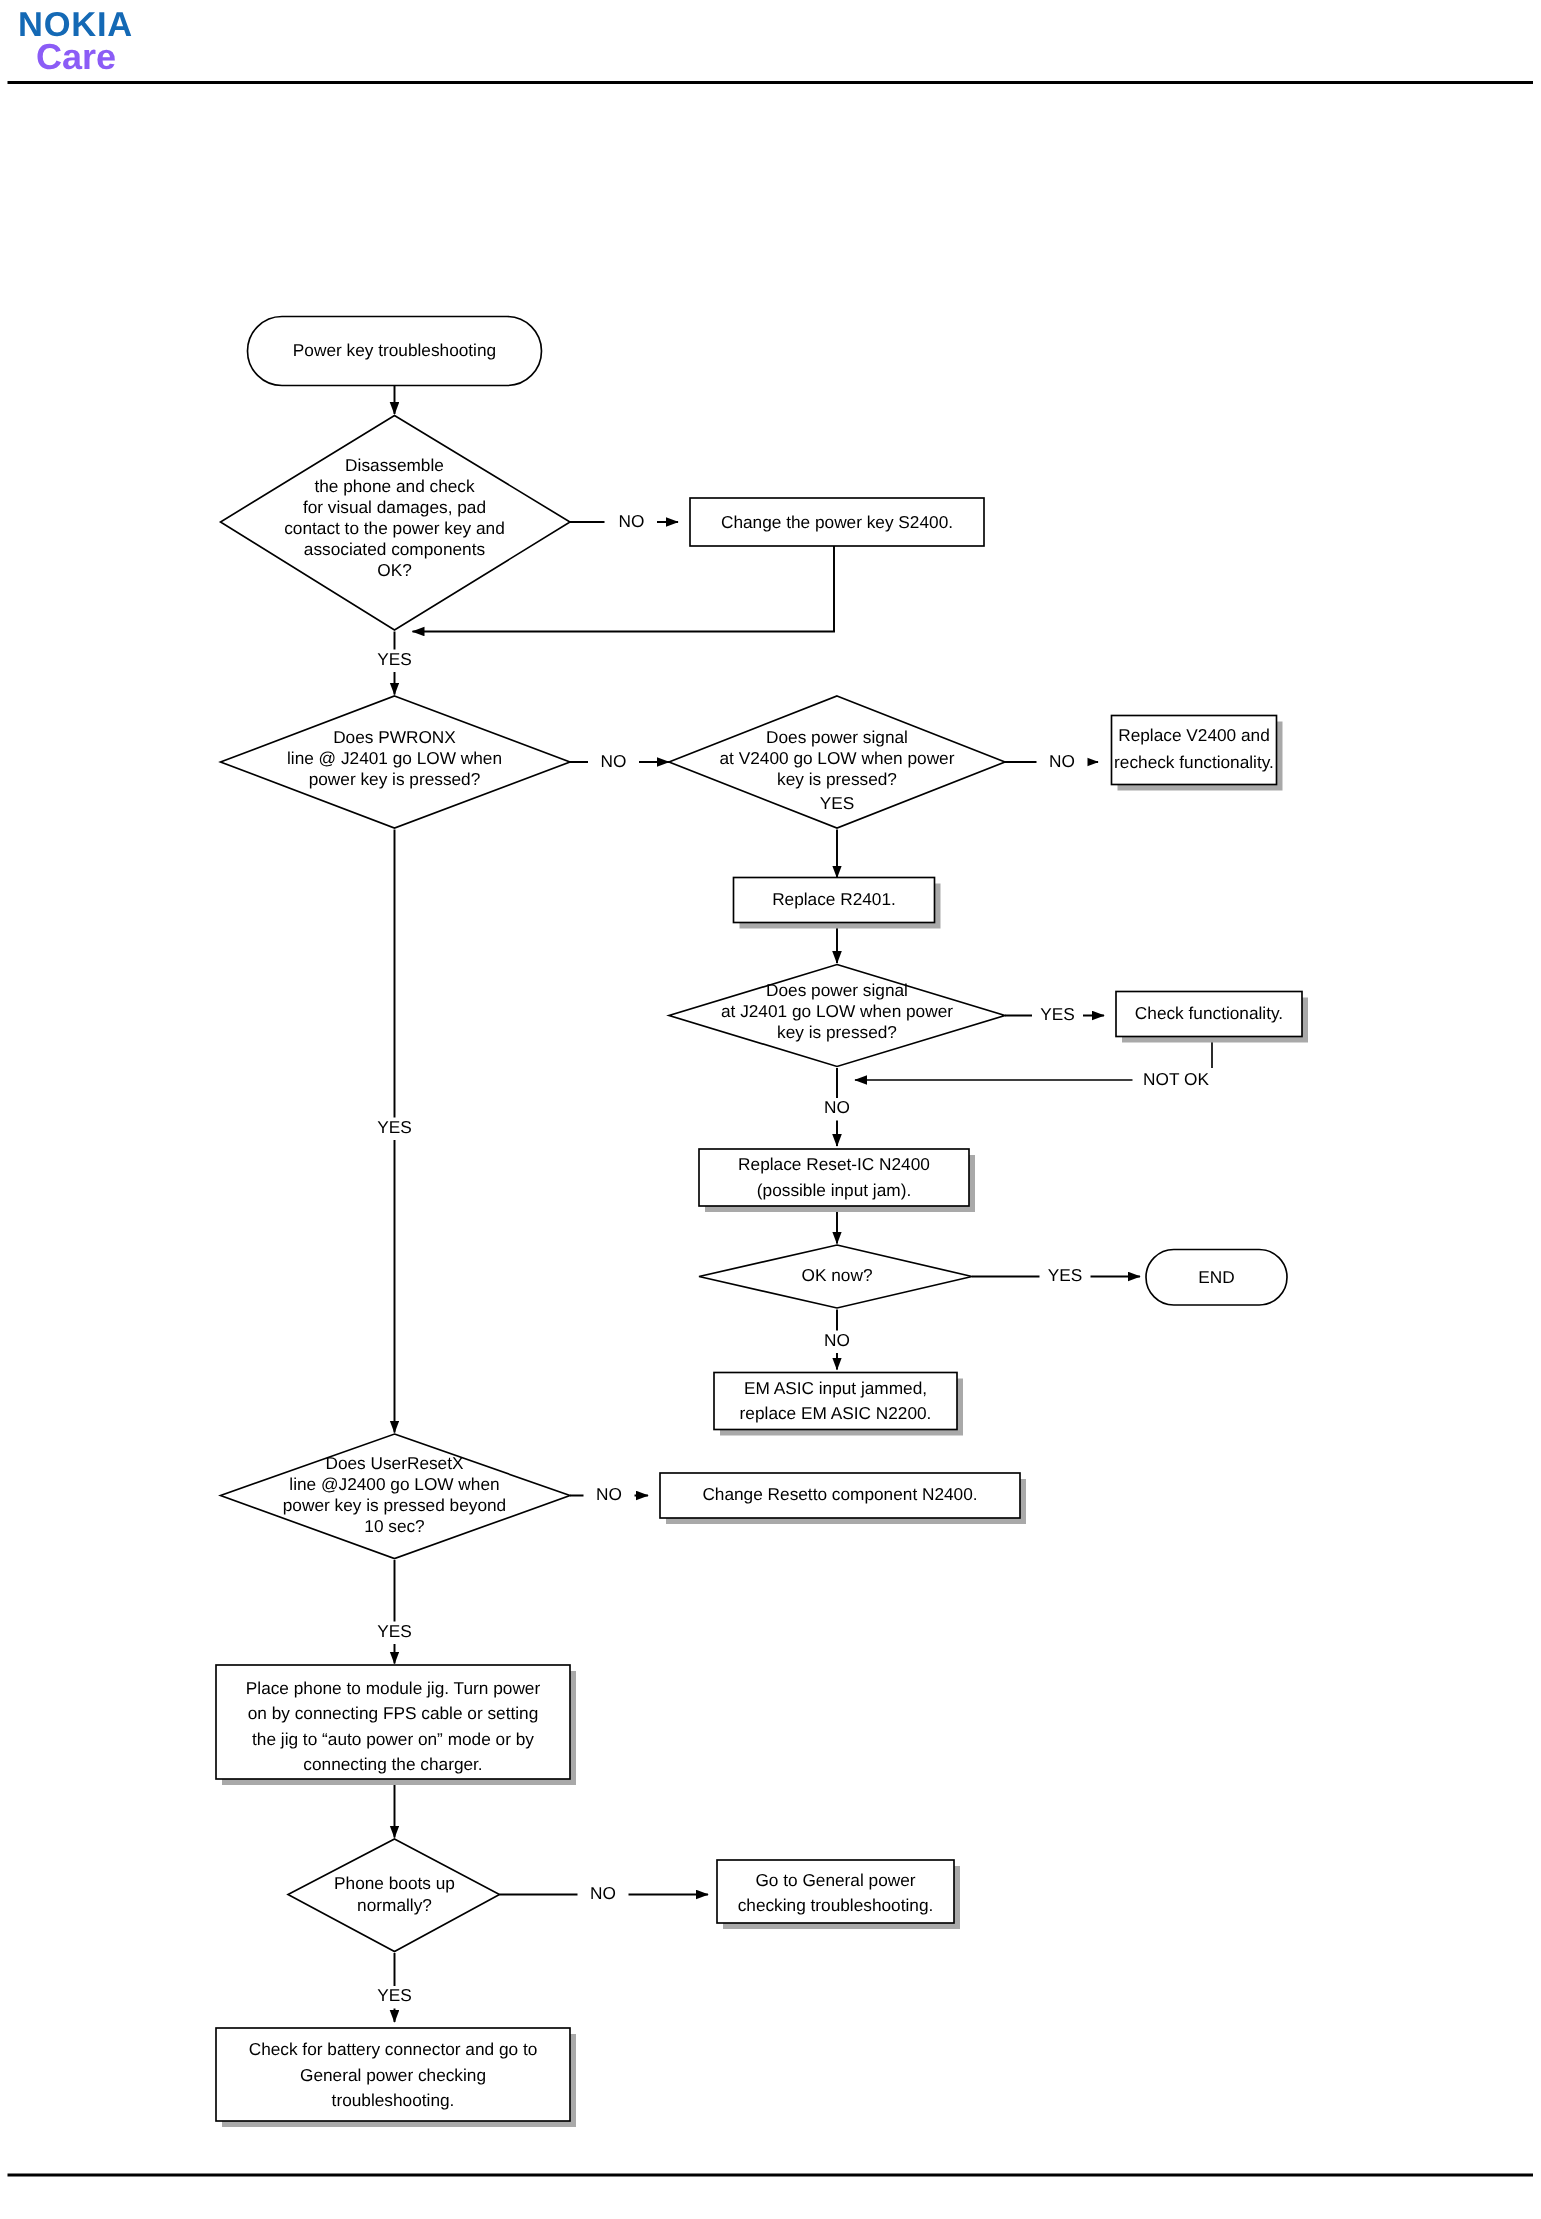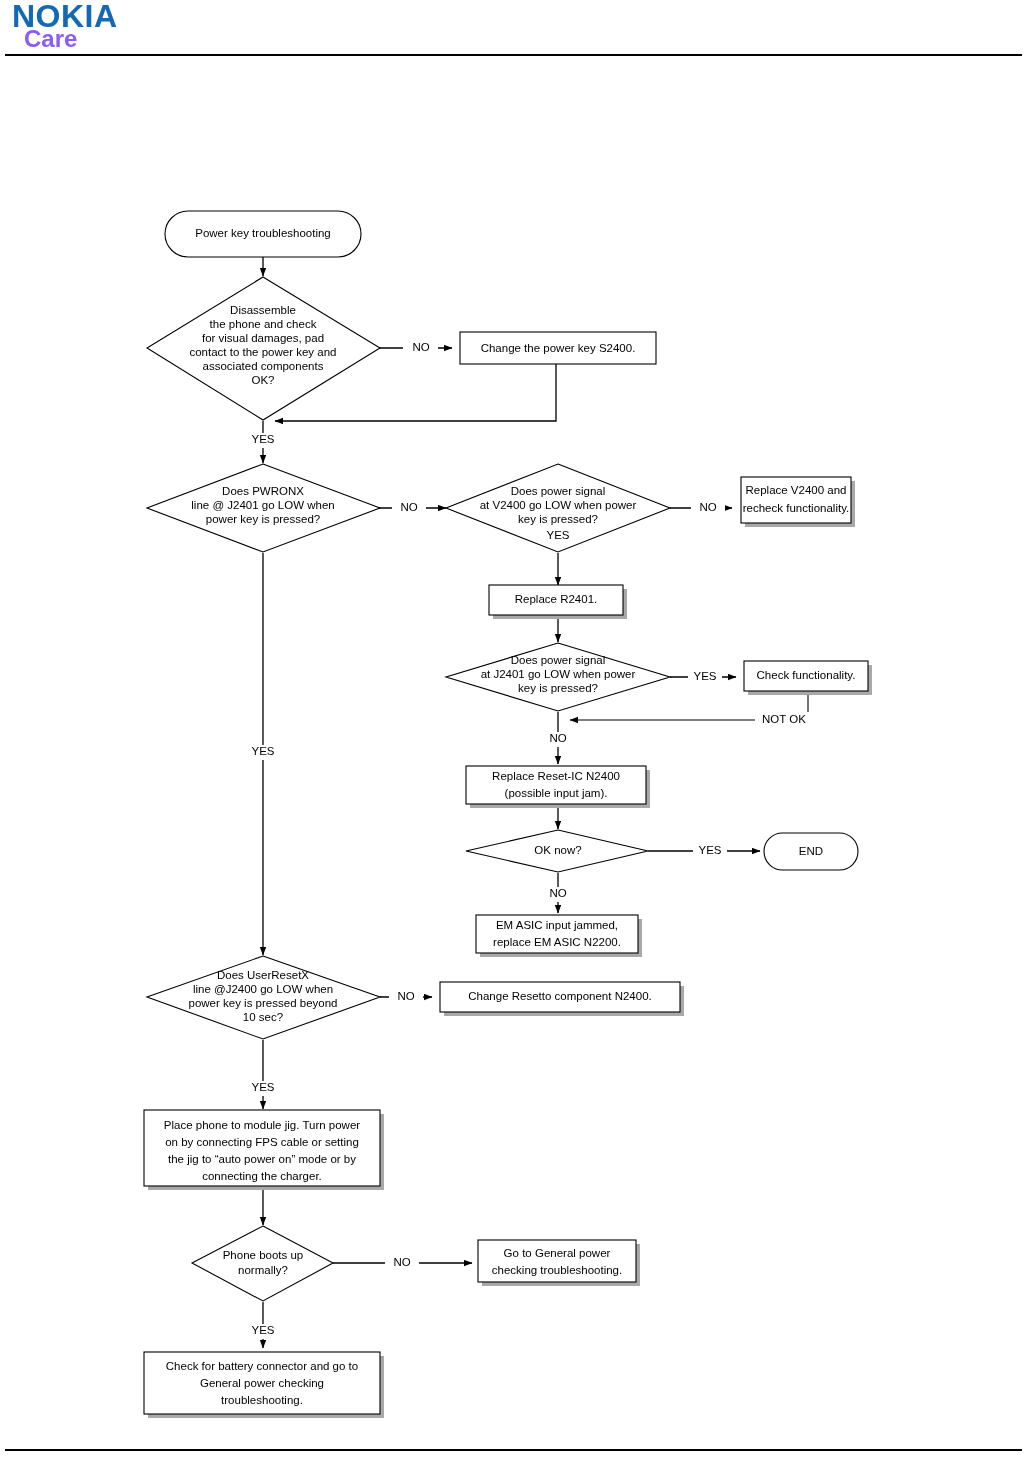--- a/index.html
+++ b/index.html
@@ -27,21 +27,21 @@
     left: 0; top: 0;
     width: 1027px;
     height: 60px;
   }
   .logo-nokia {
     position: absolute;
     left: 12px;
     top: 2px;
     font-family: "Liberation Sans", sans-serif;
     font-weight: bold;
-    font-size: 32px;
+    font-size: 23px;
     letter-spacing: 0.5px;
     color: #1469b5;
     line-height: 28px;
   }
   .logo-care {
     position: absolute;
     left: 24px;
     top: 26px;
     font-family: Liberation Sans, sans-serif;
     font-weight: bold;

